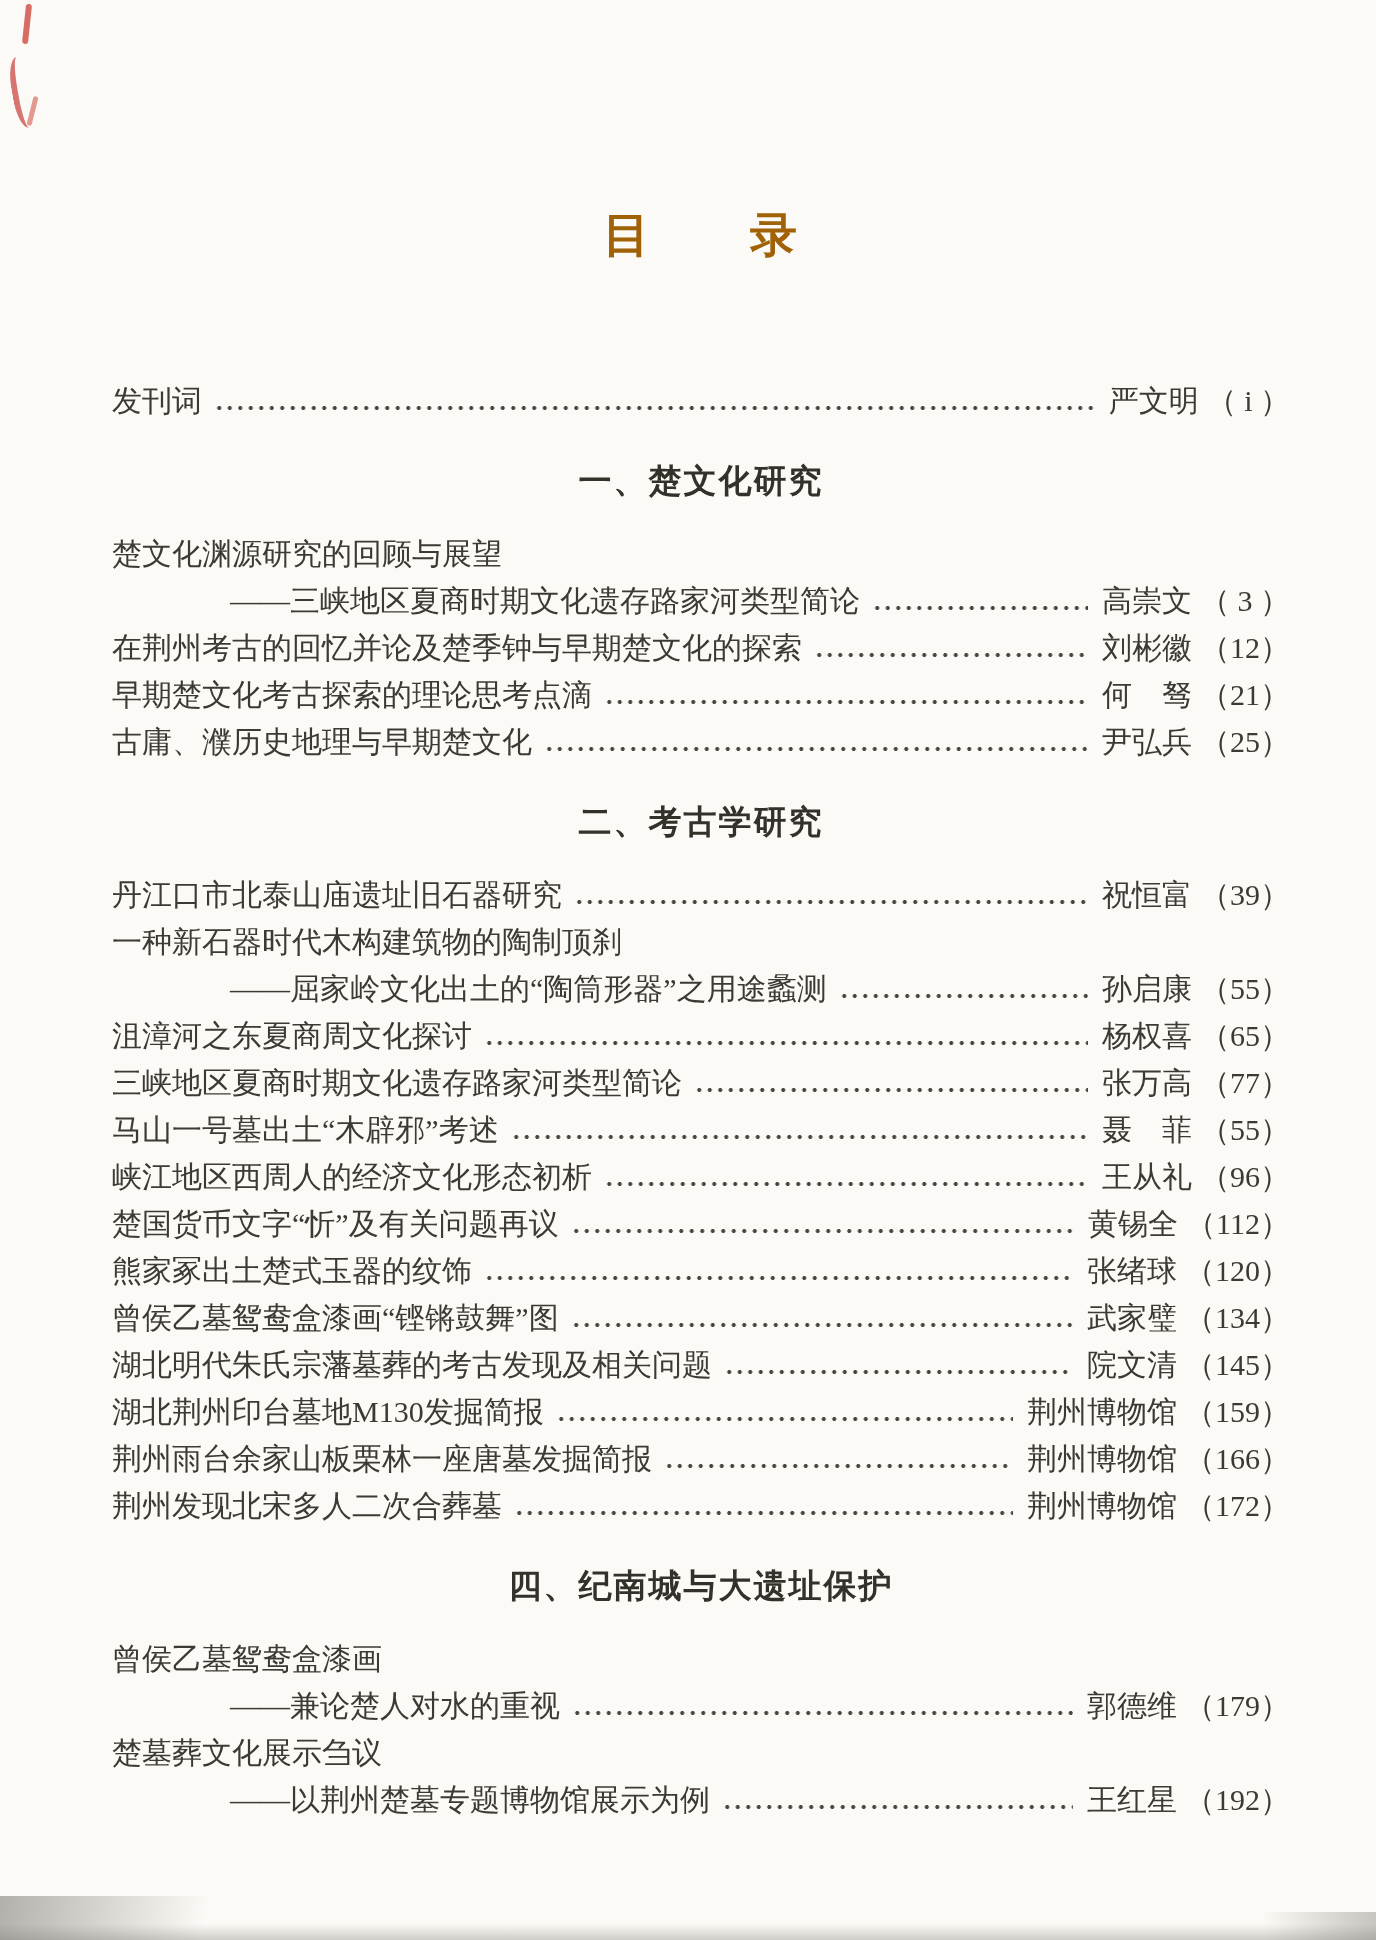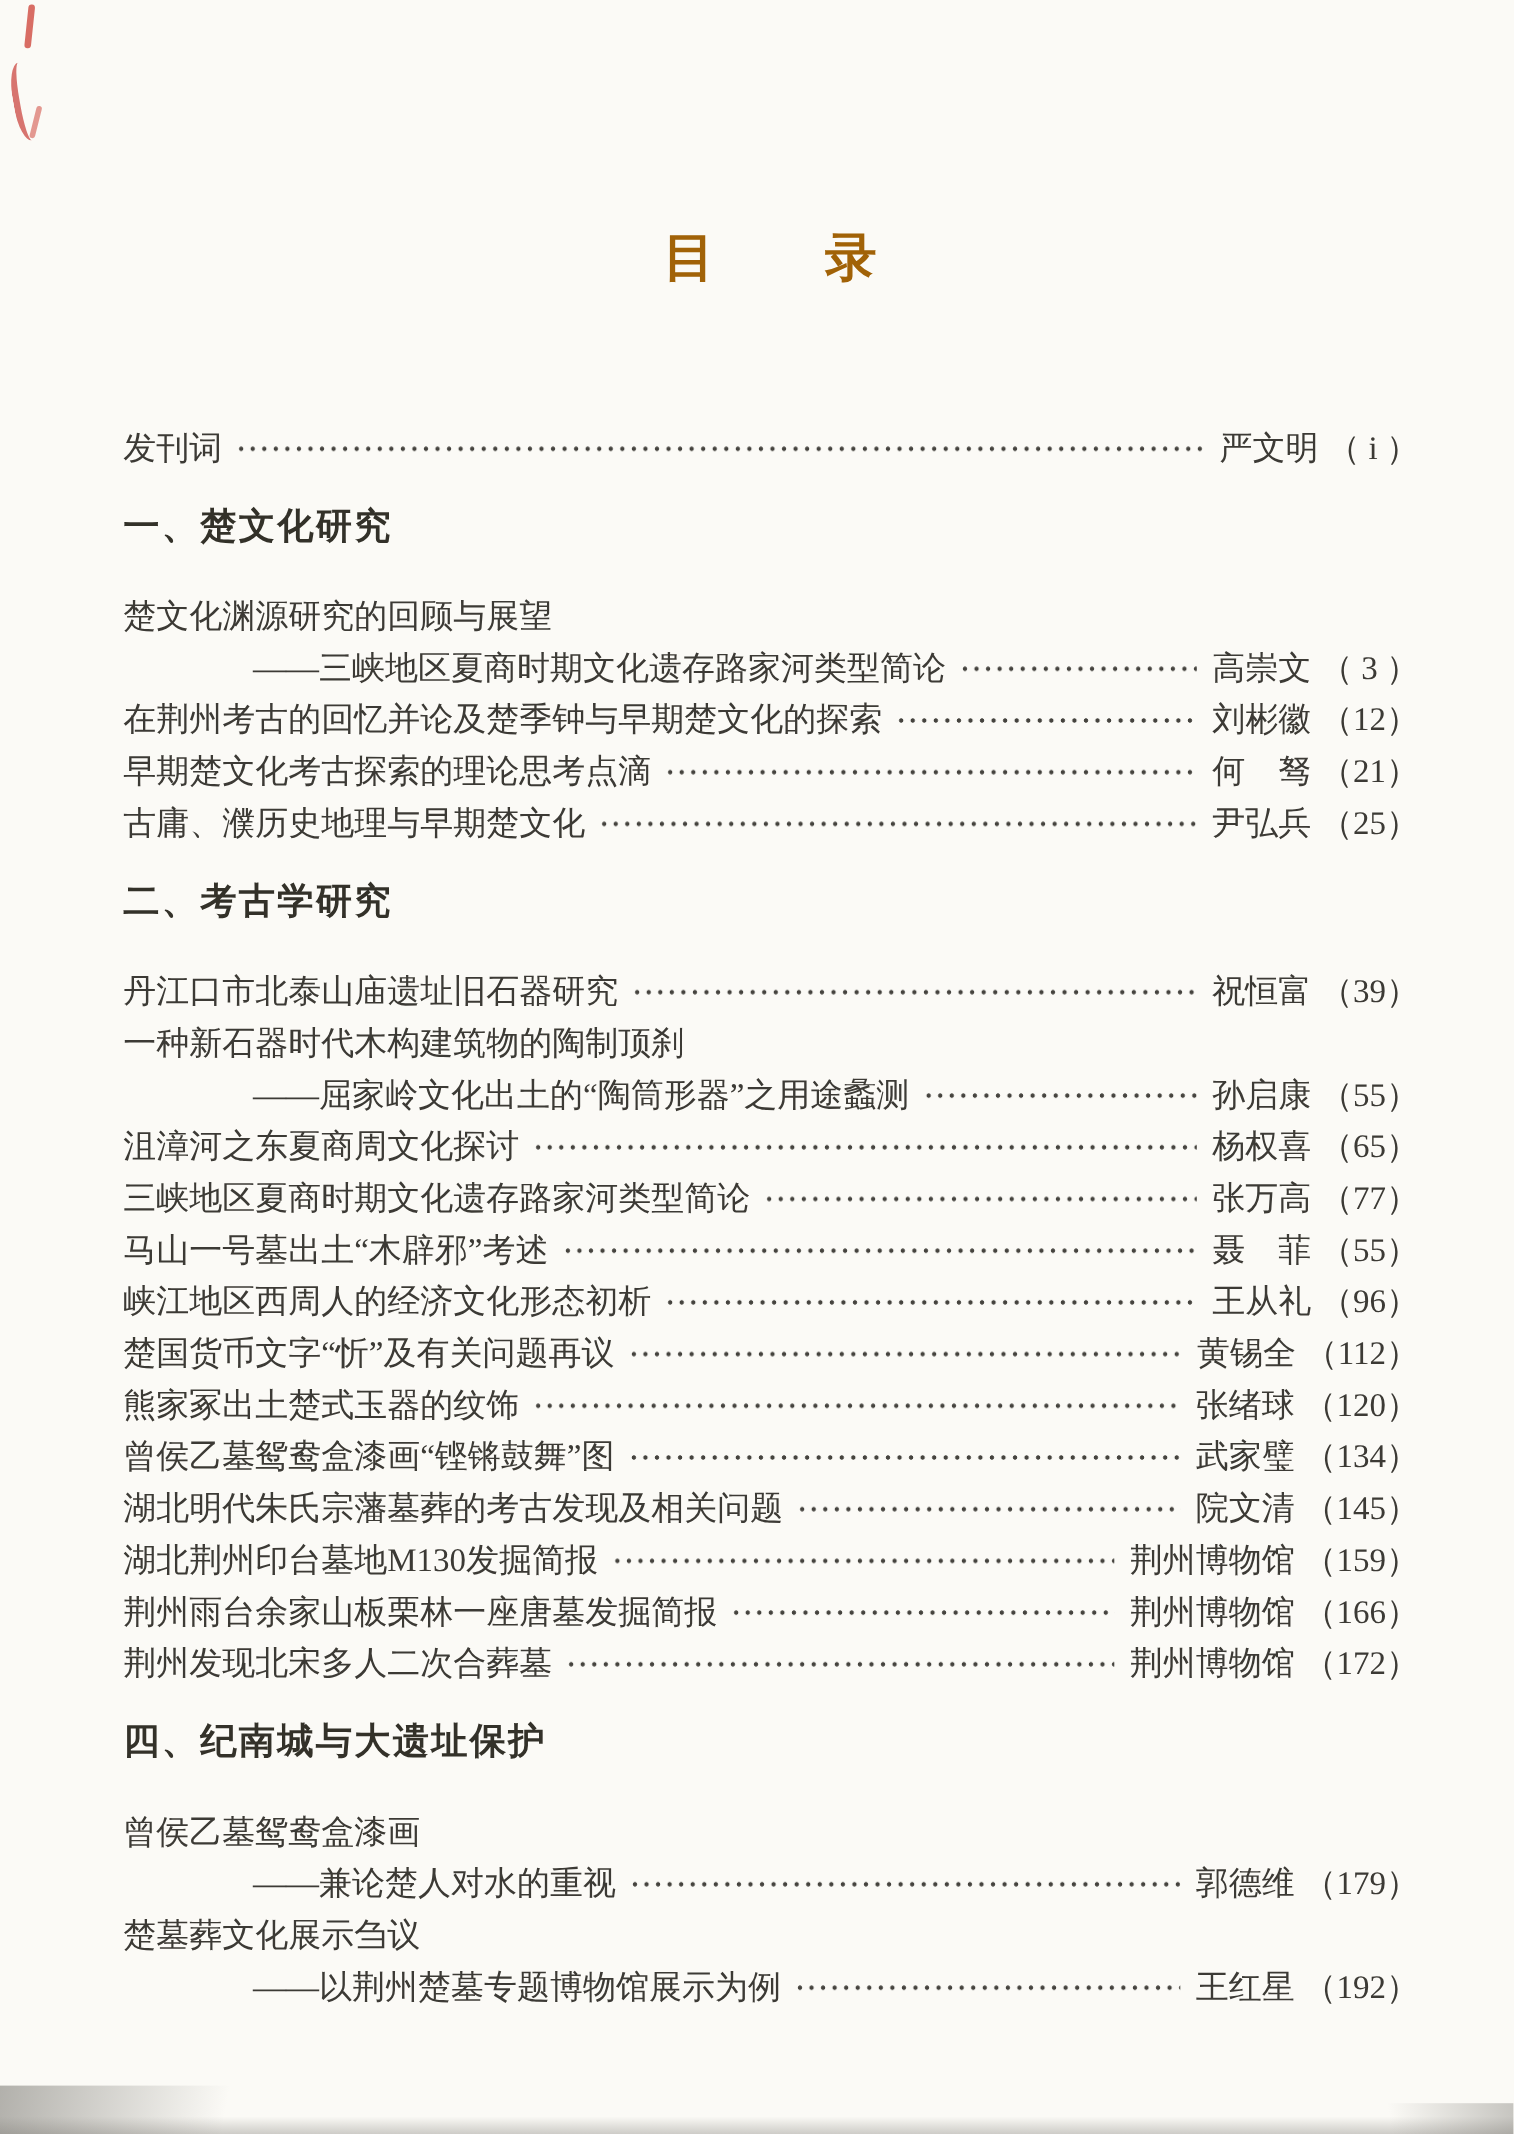--- a/index.html
+++ b/index.html
@@ -18,30 +18,31 @@
     margin:0 0 116px 0;
     text-align:center;
     font-size:47px;
     font-weight:bold;
     letter-spacing:2px;
     color:#a16207;
     line-height:60px;
   }
   .section-heading{
     margin:30px 0 30px 0;
+    text-align:center;
     font-size:33px;
     font-weight:bold;
-    font-family:Liberation Mono, monospace;
+    font-family:Liberation Sans, sans-serif;
     color:#333129;
     letter-spacing:2px;
     line-height:46px;
   }
   .row{
     display:flex;
-    align-items:flex-end;
+    align-items:flex-start;
     height:47px;
     font-size:30px;
     white-space:nowrap;
   }
   .row .t{flex:0 0 auto;}
   .row.indent .t{padding-left:118px;}
   .leader{
     flex:1 1 auto;
     min-width:24px;
     height:100%;

